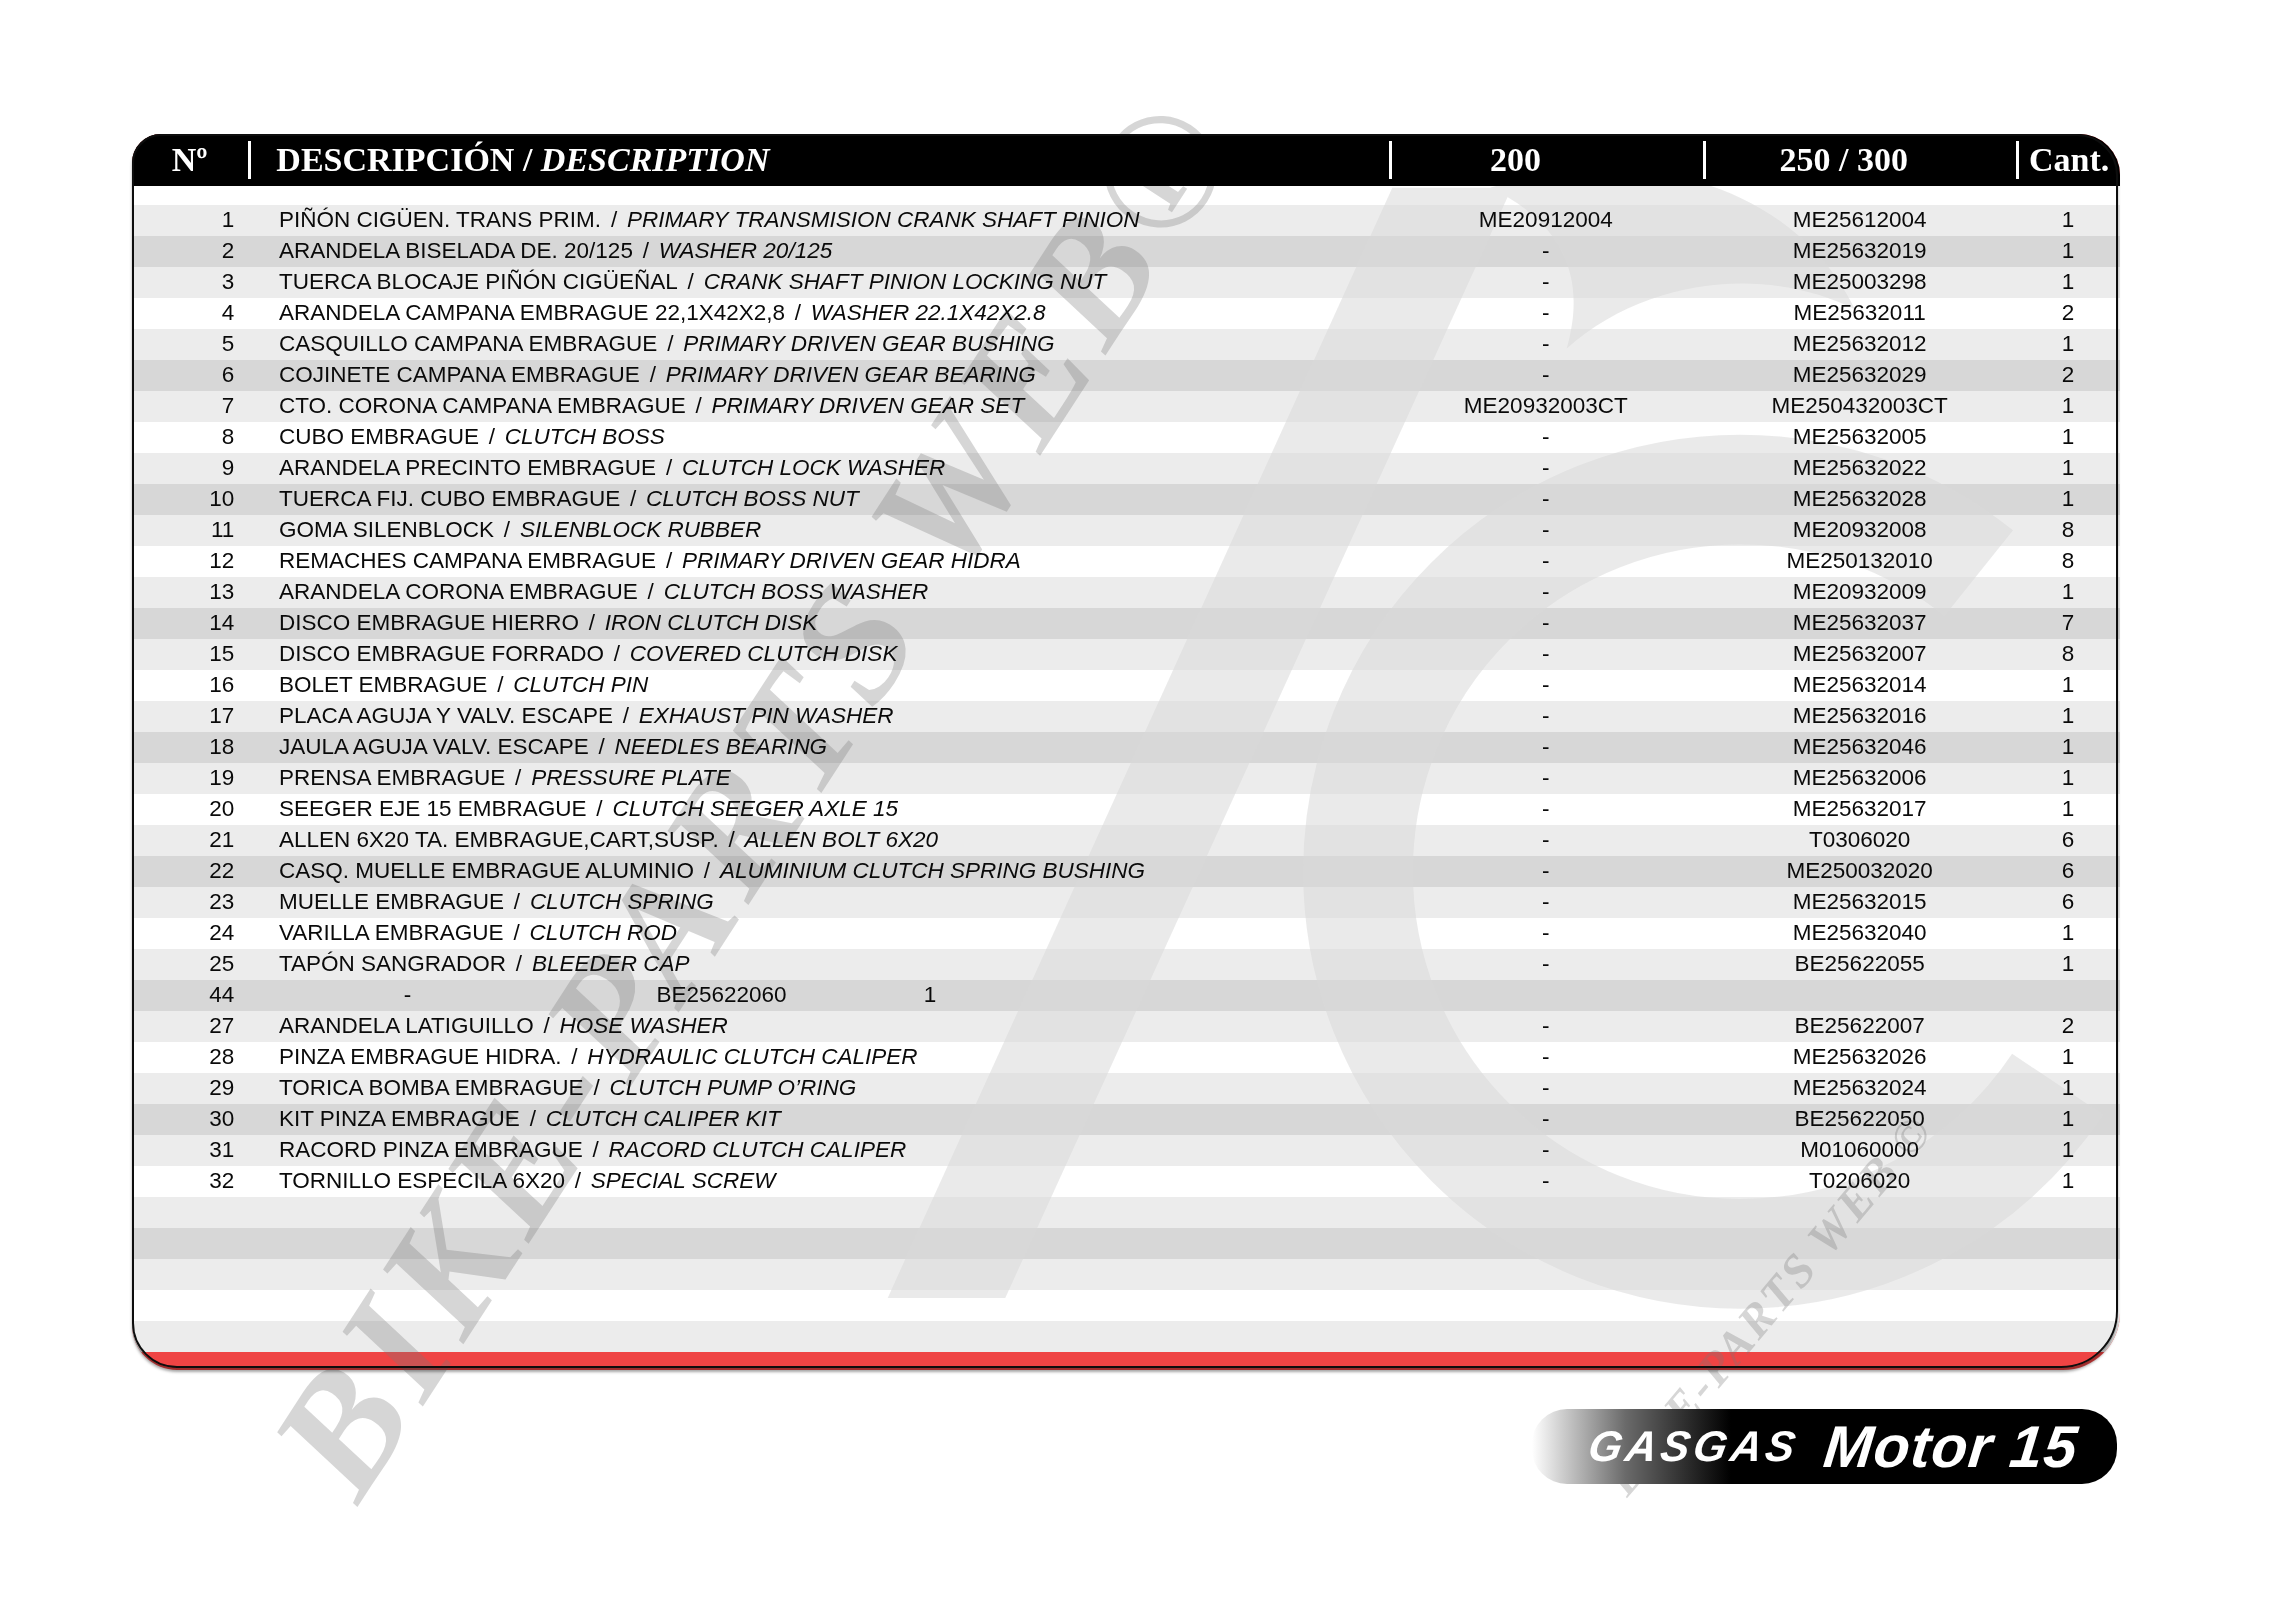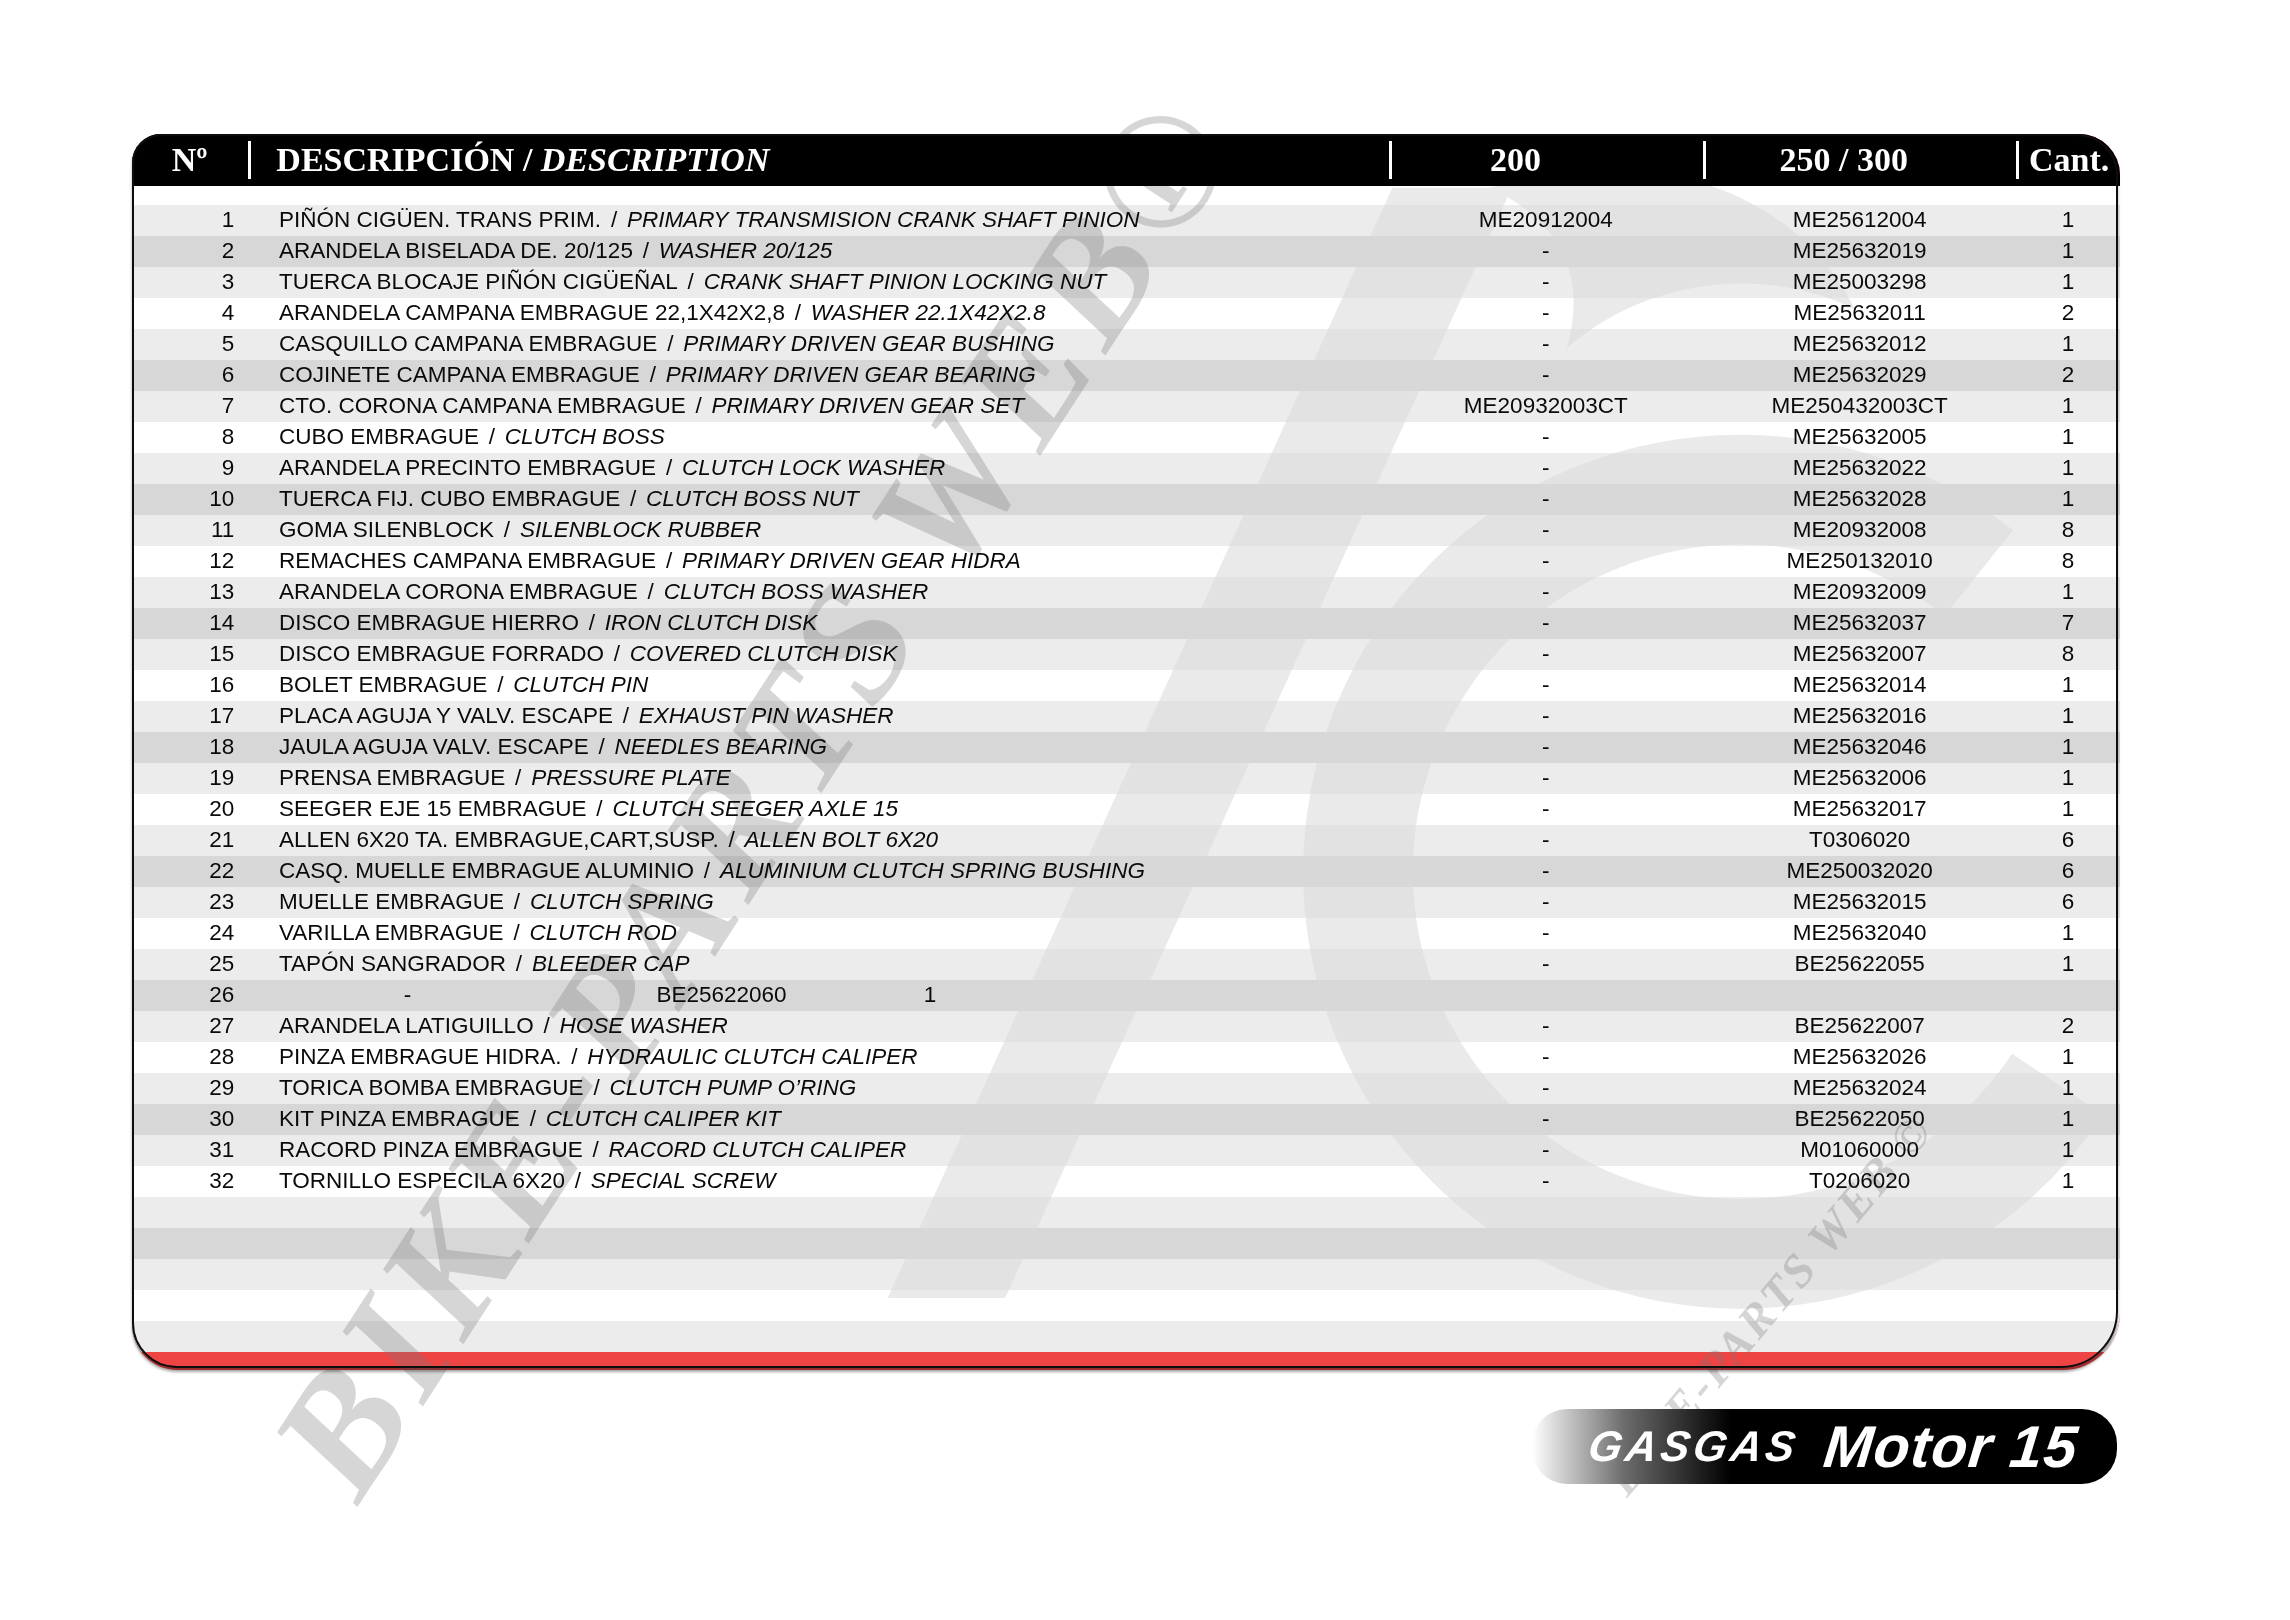--- a/index.html
+++ b/index.html
@@ -262,21 +262,21 @@
           <span class="cell c-qty"><span class="ct">1</span></span>
         </div>
         <div class="row s-light">
           <span class="cell c-no"><span class="ct">25</span></span>
           <span class="cell c-desc"><span class="ct desc-es">TAPÓN SANGRADOR</span><span class="ct desc-sep">/</span><span class="ct desc-en">BLEEDER CAP</span></span>
           <span class="cell c-200"><span class="ct">-</span></span>
           <span class="cell c-250"><span class="ct">BE25622055</span></span>
           <span class="cell c-qty"><span class="ct">1</span></span>
         </div>
         <div class="row s-dark">
-          <span class="cell c-no"><span class="ct">26</span></span>
+          <span class="cell c-no"><span class="ct">44</span></span>
           <span class="cell c-200"><span class="ct">-</span></span>
           <span class="cell c-250"><span class="ct">BE25622060</span></span>
           <span class="cell c-qty"><span class="ct">1</span></span>
         </div>
         <div class="row s-light">
           <span class="cell c-no"><span class="ct">27</span></span>
           <span class="cell c-desc"><span class="ct desc-es">ARANDELA LATIGUILLO</span><span class="ct desc-sep">/</span><span class="ct desc-en">HOSE WASHER</span></span>
           <span class="cell c-200"><span class="ct">-</span></span>
           <span class="cell c-250"><span class="ct">BE25622007</span></span>
           <span class="cell c-qty"><span class="ct">2</span></span>

